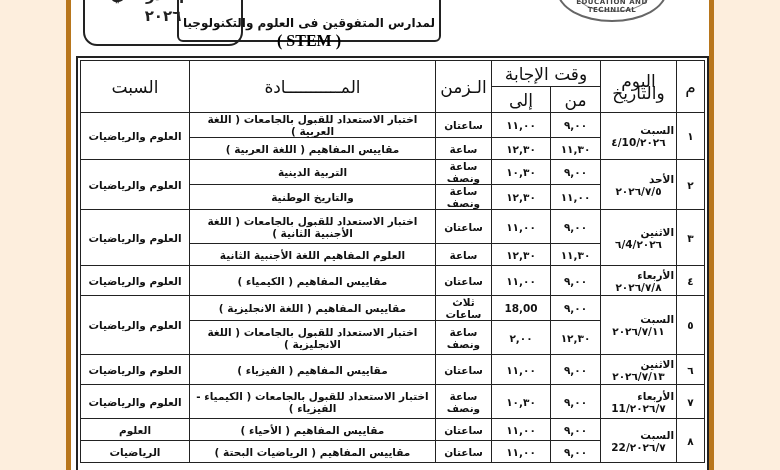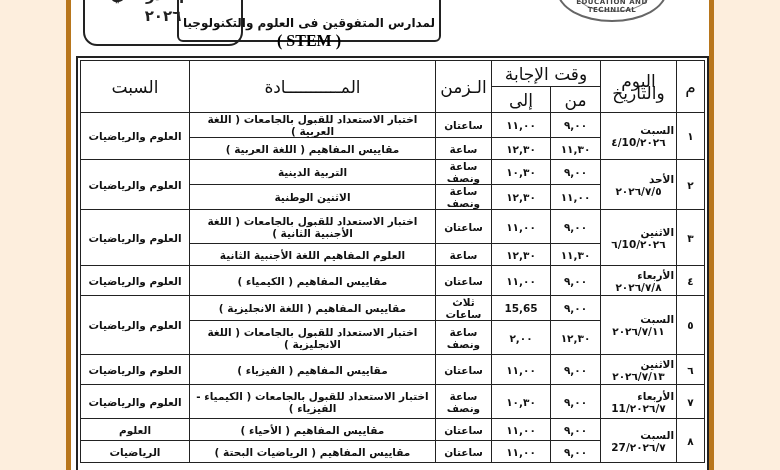--- a/index.html
+++ b/index.html
@@ -140,28 +140,28 @@
           <td>٩,٠٠</td>
           <td>١٠,٣٠</td>
           <td>ساعة ونصف</td>
           <td>التربية الدينية</td>
           <td rowspan="2">العلوم والرياضيات</td>
         </tr>
         <tr style="height:22px">
           <td>١١,٠٠</td>
           <td>١٢,٣٠</td>
           <td>ساعة ونصف</td>
-          <td>الاثنين الوطنية</td>
+          <td>والتاريخ الوطنية</td>
         </tr>
 
         <tr style="height:34px">
           <td rowspan="2">٣</td>
           <td rowspan="2" class="day">
               <span class="dname">الاثنين</span>
-              <span class="ddate">٢٠٢٦/10/٦</span>
+              <span class="ddate">٢٠٢٦/4/٦</span>
             </td>
           <td>٩,٠٠</td>
           <td>١١,٠٠</td>
           <td>ساعتان</td>
           <td>اختبار الاستعداد للقبول بالجامعات ( اللغة الأجنبية الثانية )</td>
           <td rowspan="2">العلوم والرياضيات</td>
         </tr>
         <tr style="height:22px">
           <td>١١,٣٠</td>
           <td>١٢,٣٠</td>
@@ -182,21 +182,21 @@
           <td>العلوم والرياضيات</td>
         </tr>
 
         <tr style="height:22px">
           <td rowspan="2">٥</td>
           <td rowspan="2" class="day">
               <span class="dname">السبت</span>
               <span class="ddate">٢٠٢٦/٧/١١</span>
             </td>
           <td>٩,٠٠</td>
-          <td>15,65</td>
+          <td>18,00</td>
           <td>ثلاث ساعات</td>
           <td>مقاييس المفاهيم ( اللغة الانجليزية )</td>
           <td rowspan="2">العلوم والرياضيات</td>
         </tr>
         <tr style="height:34px">
           <td>١٢,٣٠</td>
           <td>٢,٠٠</td>
           <td>ساعة ونصف</td>
           <td>اختبار الاستعداد للقبول بالجامعات ( اللغة الانجليزية )</td>
         </tr>
@@ -224,21 +224,21 @@
           <td>١٠,٣٠</td>
           <td>ساعة ونصف</td>
           <td>اختبار الاستعداد للقبول بالجامعات ( الكيمياء - الفيزياء )</td>
           <td>العلوم والرياضيات</td>
         </tr>
 
         <tr style="height:22px">
           <td rowspan="2">٨</td>
           <td rowspan="2" class="day">
               <span class="dname">السبت</span>
-              <span class="ddate">٢٠٢٦/٧/27</span>
+              <span class="ddate">٢٠٢٦/٧/22</span>
             </td>
           <td>٩,٠٠</td>
           <td>١١,٠٠</td>
           <td>ساعتان</td>
           <td>مقاييس المفاهيم ( الأحياء )</td>
           <td>العلوم</td>
         </tr>
         <tr style="height:22px">
           <td>٩,٠٠</td>
           <td>١١,٠٠</td>

